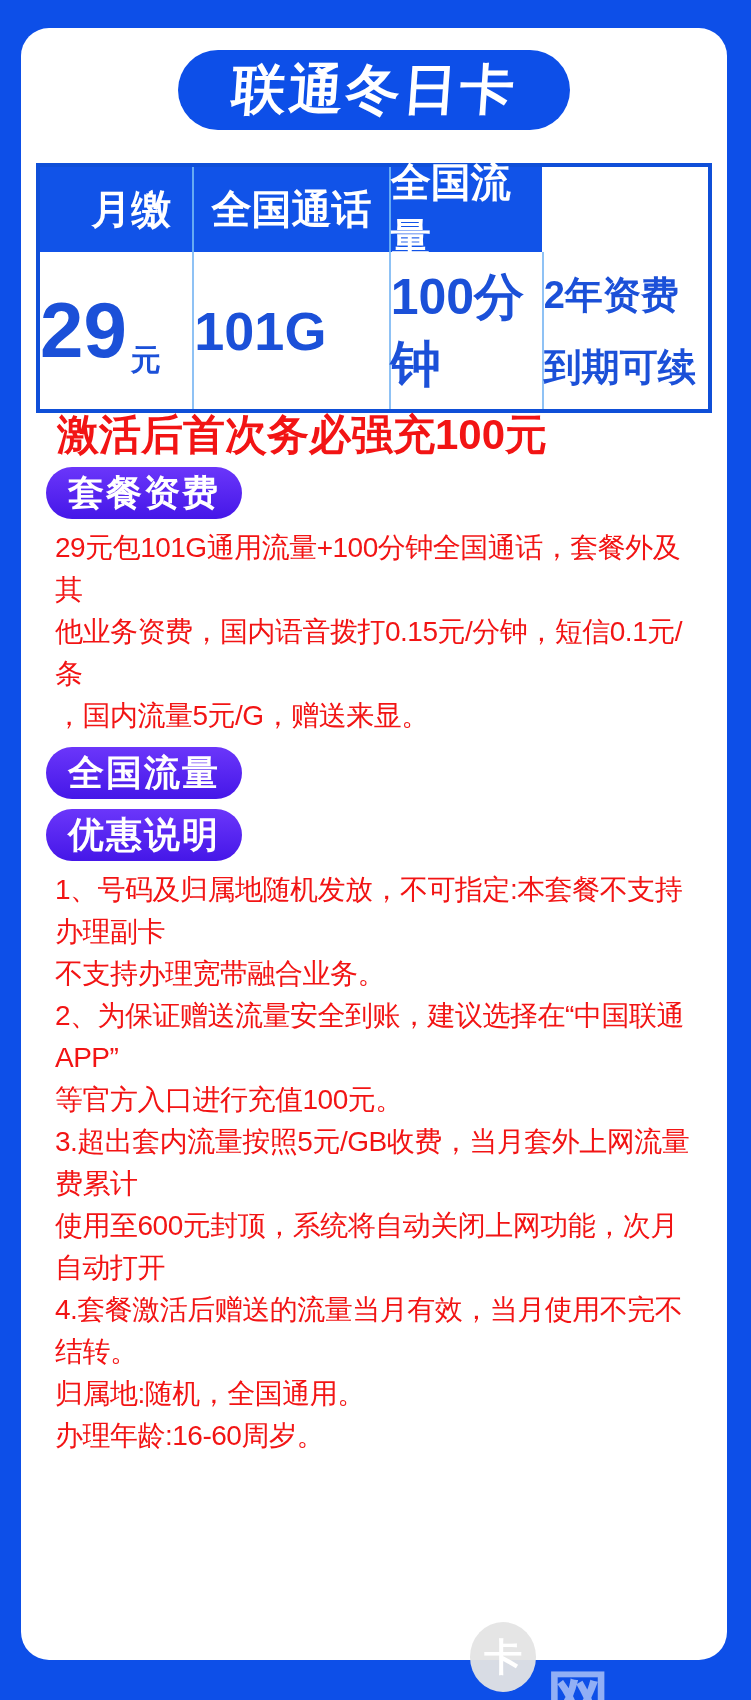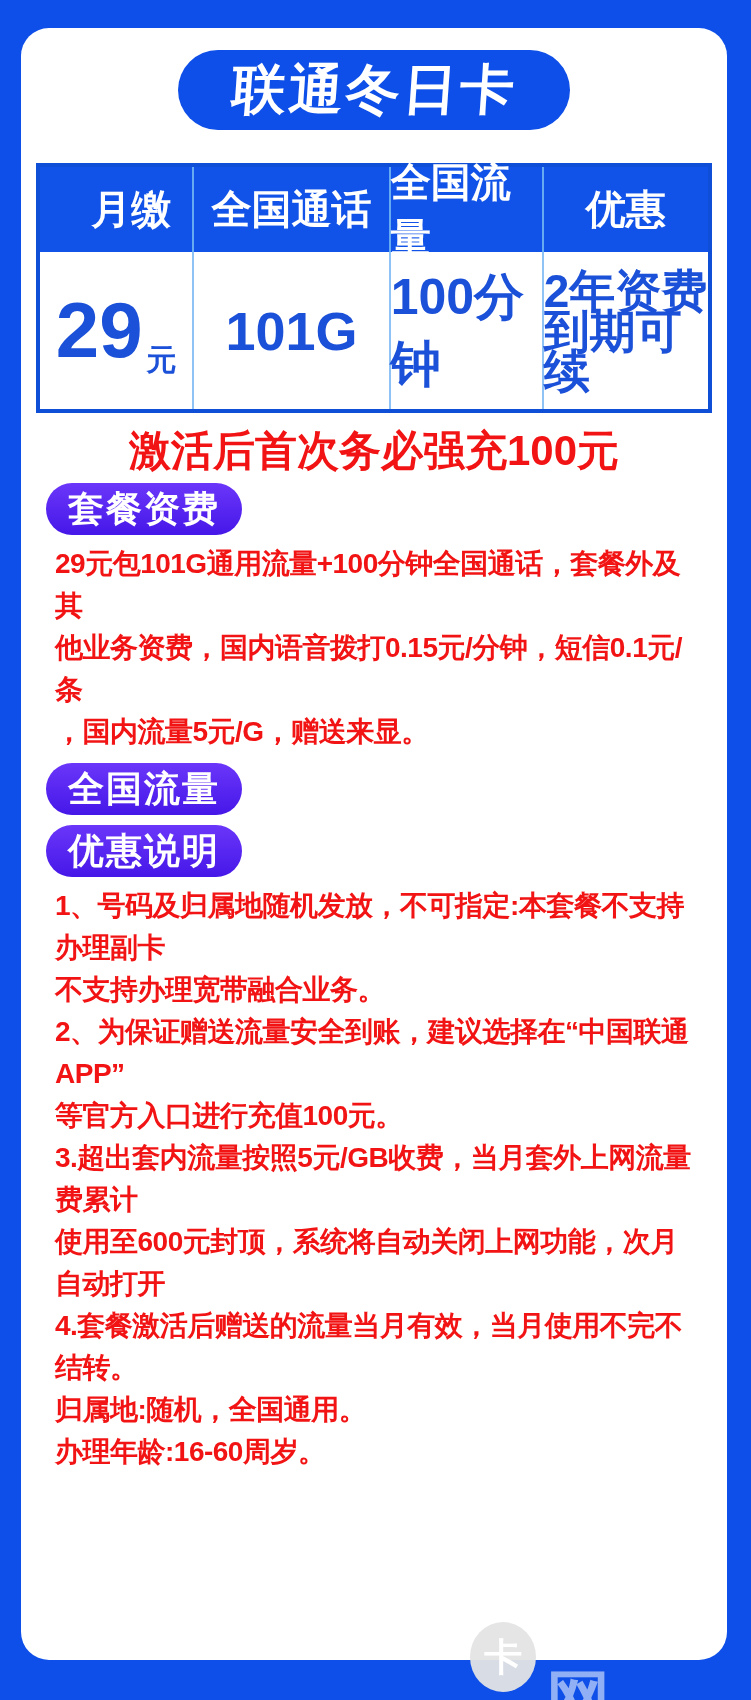--- a/index.html
+++ b/index.html
@@ -10,37 +10,37 @@
   
   .title-pill{margin:22px auto 0;width:392px;height:80px;background:#0d4fe8;border-radius:42px;
         display:flex;align-items:center;justify-content:center;}
   .title-pill span{color:#fff;font-size:54px;font-weight:bold;letter-spacing:3px;transform:skewX(-4deg);}
   
   .plan-table{margin:33px auto 0;width:668px;border:4px solid #0f4fd8;}
   .tr{display:grid;grid-template-columns:22.8% 29.4% 22.9% 24.9%;}
   .th{background:#1153e8;color:#fff;font-weight:bold;font-size:40px;height:85px;
       display:flex;align-items:center;justify-content:center;border-left:2px solid #66aaf2;}
   .tr .th:first-child{border-left:none;padding-left:30px;}
-  .td{height:157px;background:#fff;display:flex;align-items:center;justify-content:center;
+  .td{height:157px;background:#fff;display:flex;align-items:center;
       border-left:2px solid #8fc2f5;color:#1b50d8;font-weight:bold;}
   .tr .td:first-child{border-left:none;}
   .fee-number{font-size:78px;}
   .fee-unit{font-size:30px;align-self:flex-end;margin:0 0 28px 4px;}
   .data-amount{font-size:54px;}
   .calls-amount{font-size:50px;}
-  .discount-text{font-size:46px;line-height:40px;white-space:pre-line;text-align:left;}
+  .discount-text{font-size:38px;line-height:72px;white-space:pre-line;text-align:left;}
   
-  .headline{margin-top:16px;height:44px;line-height:44px;text-align:center;
-      color:#f21414;font-size:42px;font-weight:bold;}
+  .headline{margin-top:0;height:44px;line-height:44px;text-align:left;
+      color:#f21414;font-size:42px;font-weight:bold;padding-left:36px;}
   
   .section-pill{margin:10px 0 0 25px;width:196px;height:52px;border-radius:30px;
       background:linear-gradient(180deg,#6b36fa,#4517e8);display:flex;align-items:center;
       justify-content:center;color:#fff;font-size:36px;font-weight:bold;letter-spacing:2px;}
   
-  .para{margin:8px 26px 0 34px;color:#f21414;font-size:28px;font-weight:bold;
+  .para{margin:8px 26px 0 34px;color:#f21414;font-size:28px;font-weight:normal;
       line-height:42px;white-space:pre-line;letter-spacing:-0.5px;text-align:left;}
   
   .watermark{position:absolute;left:470px;top:1614px;width:281px;height:86px;display:flex;
       align-items:center;pointer-events:none;}
   .wm-badge{width:70px;height:70px;background:rgba(228,228,228,.95);border-radius:50%;
       display:flex;align-items:center;justify-content:center;color:#fff;font-size:38px;font-weight:bold;}
   .wm-text{margin-left:10px;color:rgba(255,255,255,.55);font-size:64px;font-weight:bold;letter-spacing:8px;}
 </style>
 </head>
 <body>
@@ -50,21 +50,20 @@
 
     <div class="title-pill">
       <span>联通冬日卡</span>
     </div>
 
     <div class="plan-table">
       <div class="tr">
         <div class="th">月缴</div>
         <div class="th">全国通话</div>
         <div class="th">全国流量</div>
-        <div class="th">优惠</div>
       </div>
       <div class="tr">
         <div class="td">
           <span class="fee-number">29</span>
           <span class="fee-unit">元</span>
         </div>
         <div class="td">
           <span class="data-amount">101G</span>
         </div>
         <div class="td">

